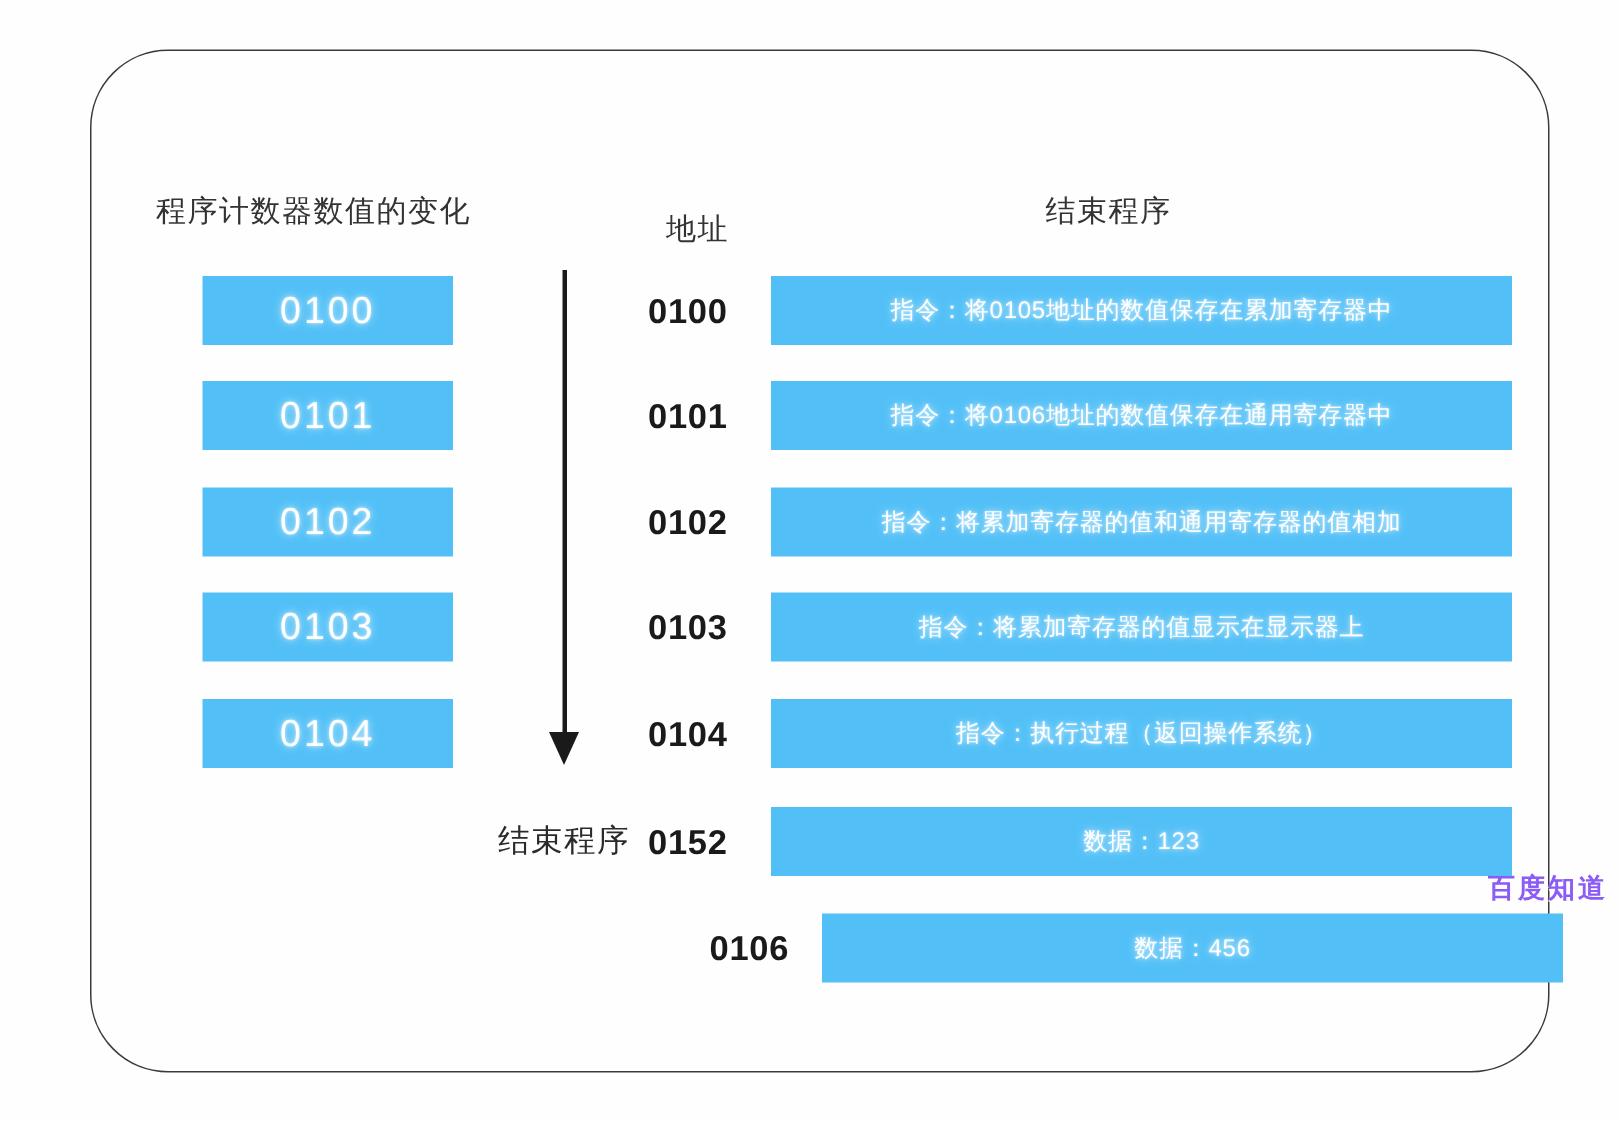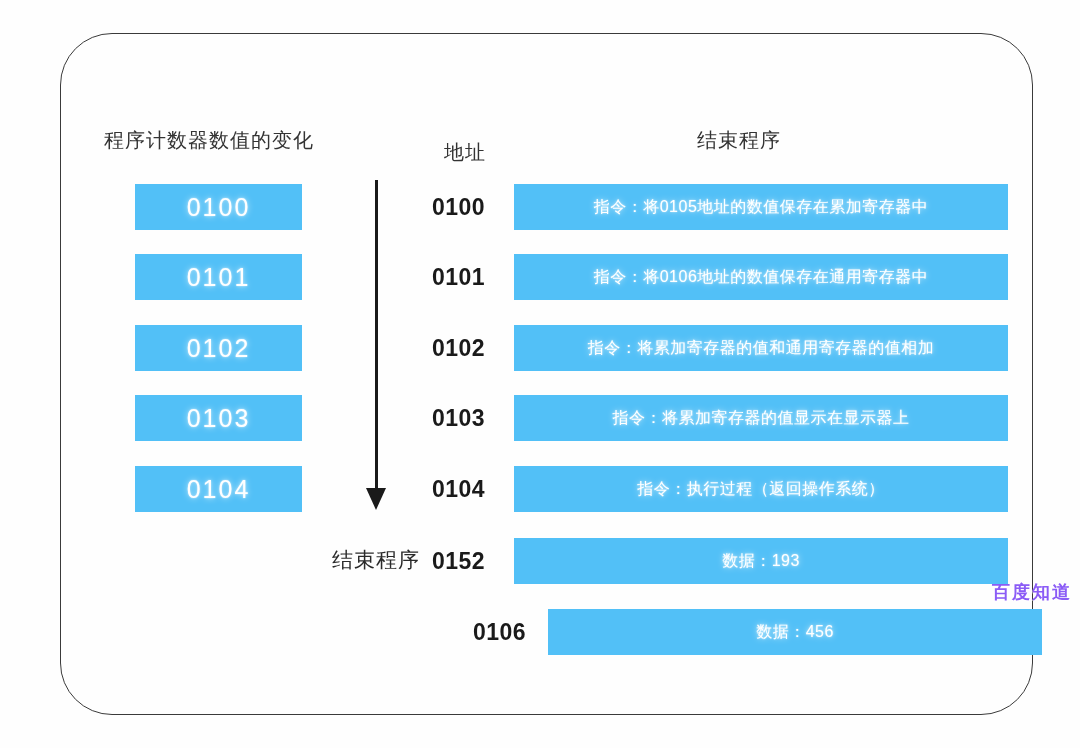--- a/index.html
+++ b/index.html
@@ -178,20 +178,20 @@
       <div class="cell instr-cell" style="top: 184px;">指令：将0105地址的数值保存在累加寄存器中</div>
       <div class="addr" style="top: 254px;">0101</div>
       <div class="cell instr-cell" style="top: 254px;">指令：将0106地址的数值保存在通用寄存器中</div>
       <div class="addr" style="top: 325px;">0102</div>
       <div class="cell instr-cell" style="top: 325px;">指令：将累加寄存器的值和通用寄存器的值相加</div>
       <div class="addr" style="top: 395px;">0103</div>
       <div class="cell instr-cell" style="top: 395px;">指令：将累加寄存器的值显示在显示器上</div>
       <div class="addr" style="top: 466px;">0104</div>
       <div class="cell instr-cell" style="top: 466px;">指令：执行过程（返回操作系统）</div>
       <div class="addr" style="top: 538px;">0152</div>
-      <div class="cell instr-cell" style="top: 538px;">数据：193</div>
+      <div class="cell instr-cell" style="top: 538px;">数据：123</div>
       <div class="addr" style="top: 609px; margin-left: 41px;">0106</div>
       <div class="cell instr-cell" style="top: 609px; margin-left: 34px;">数据：456</div>
     </div>
 
   <div class="watermark">百度知道</div>
 
 </div>
 
 </body></html>

